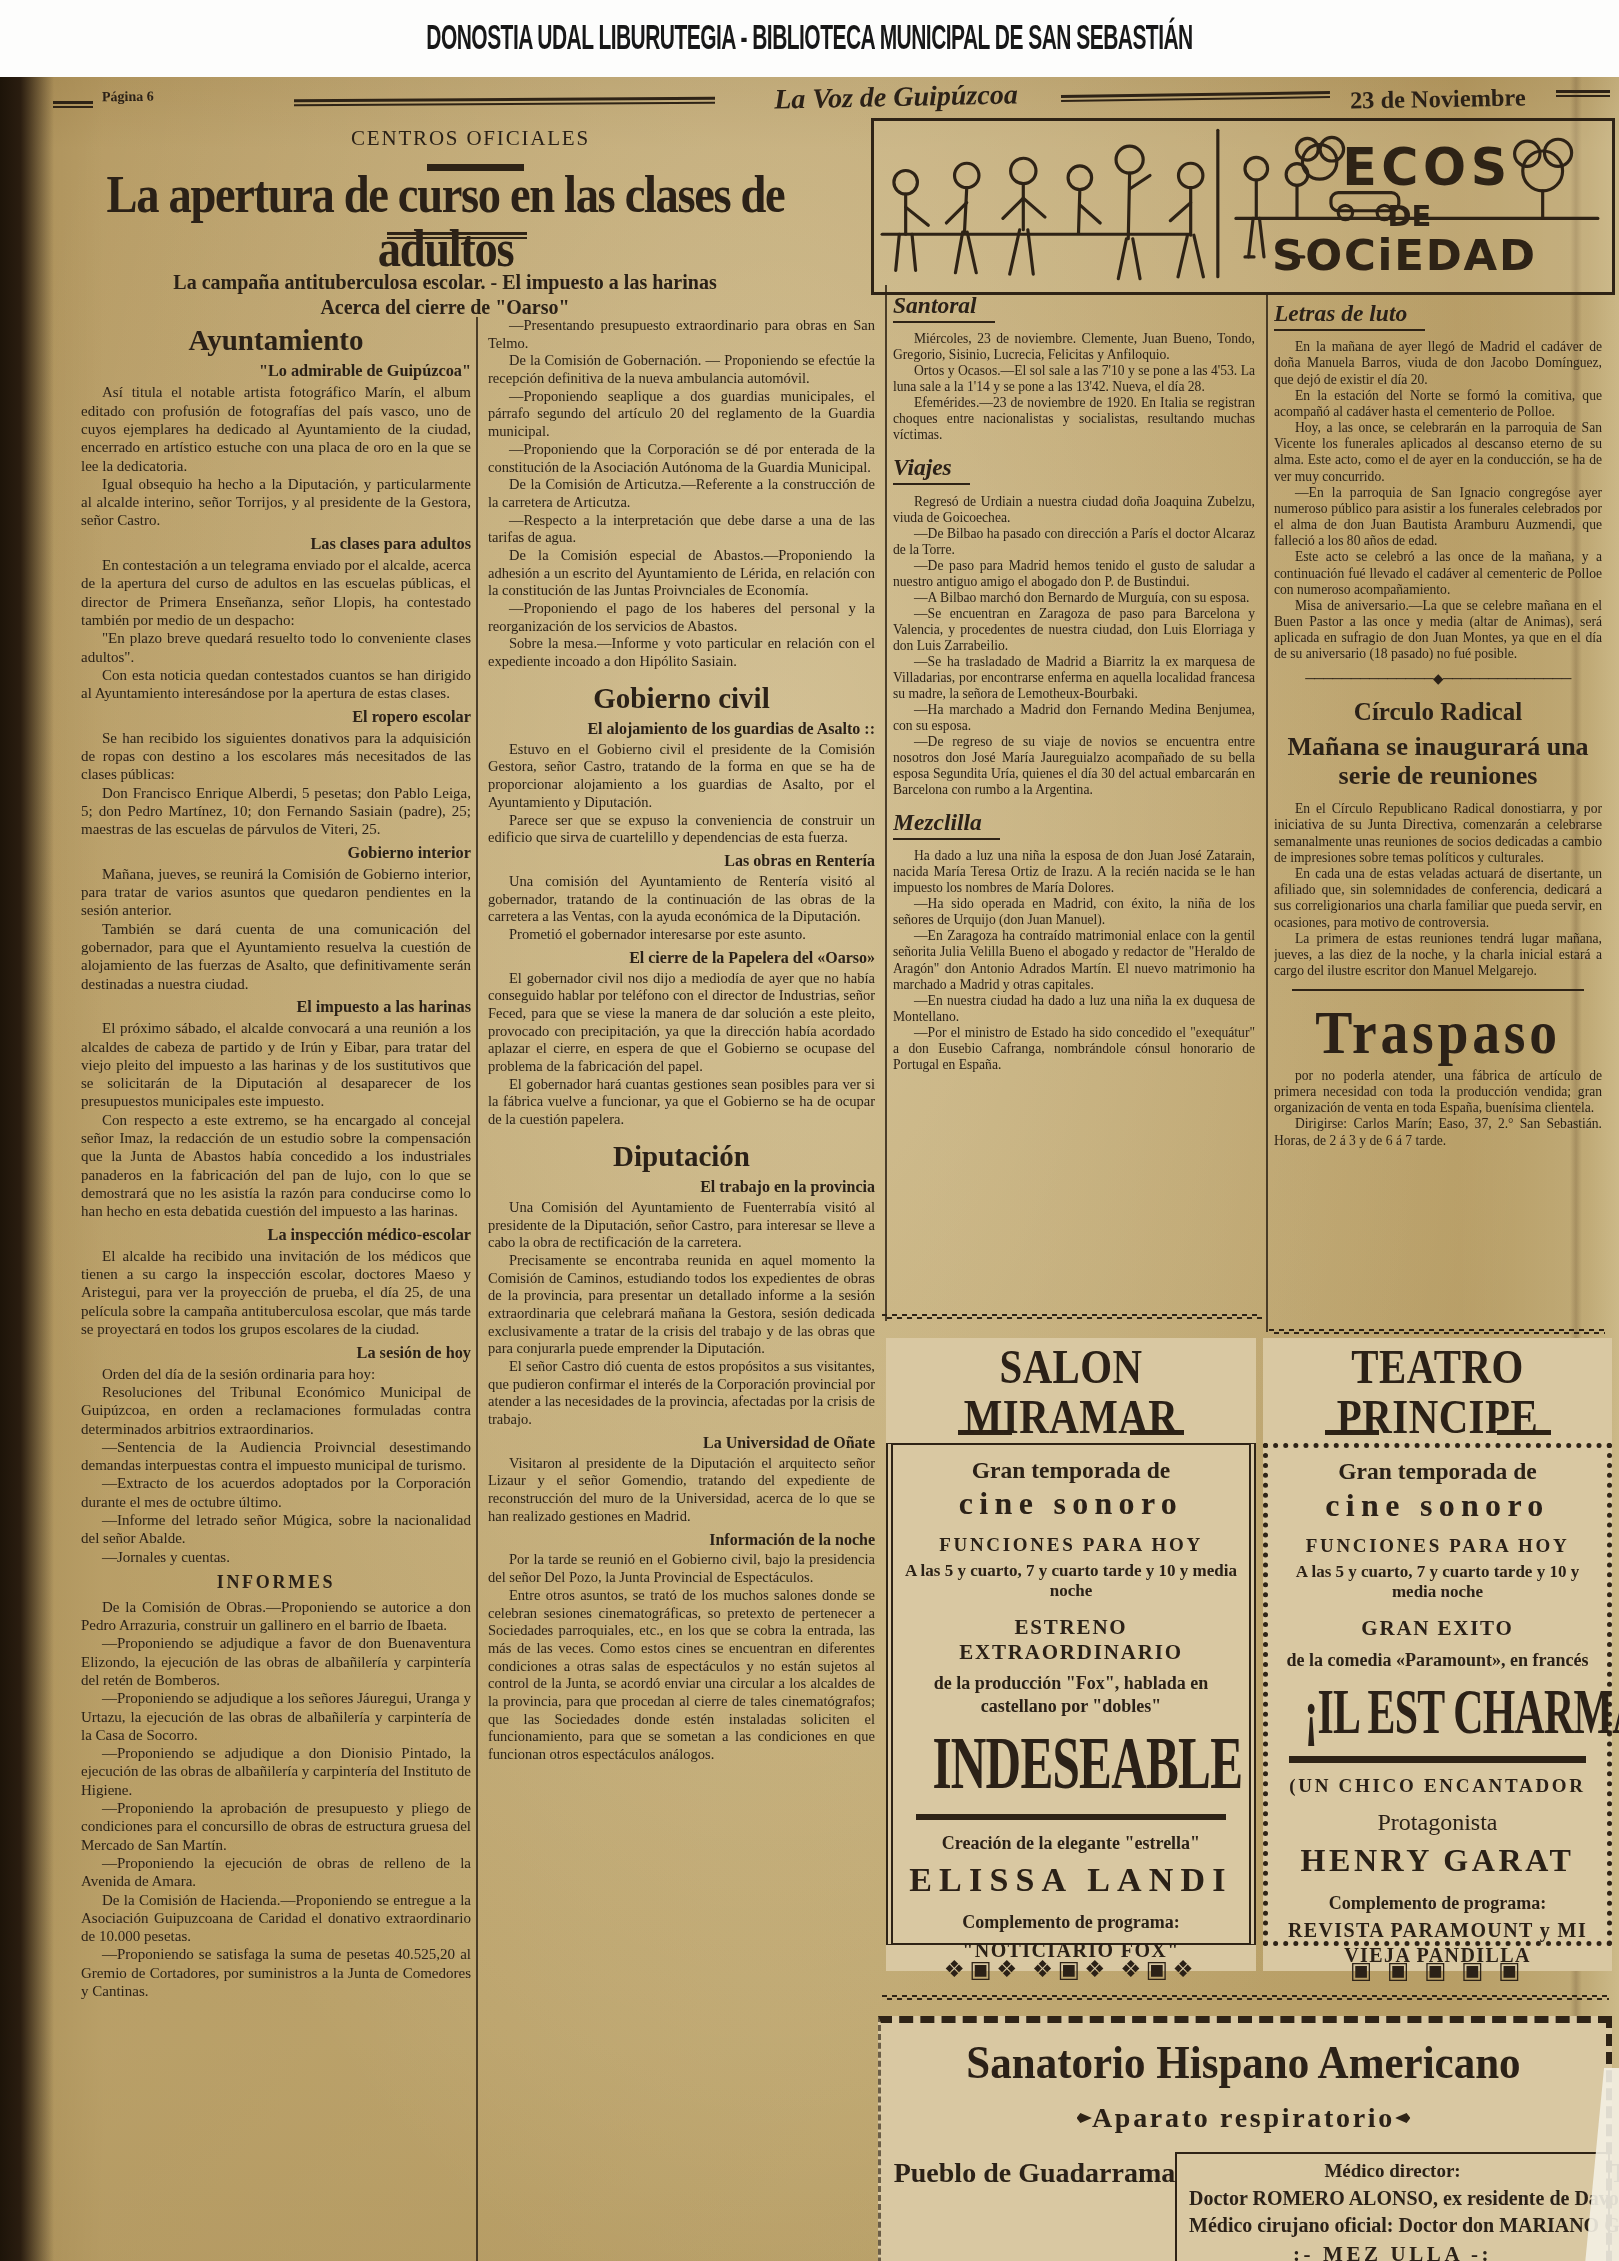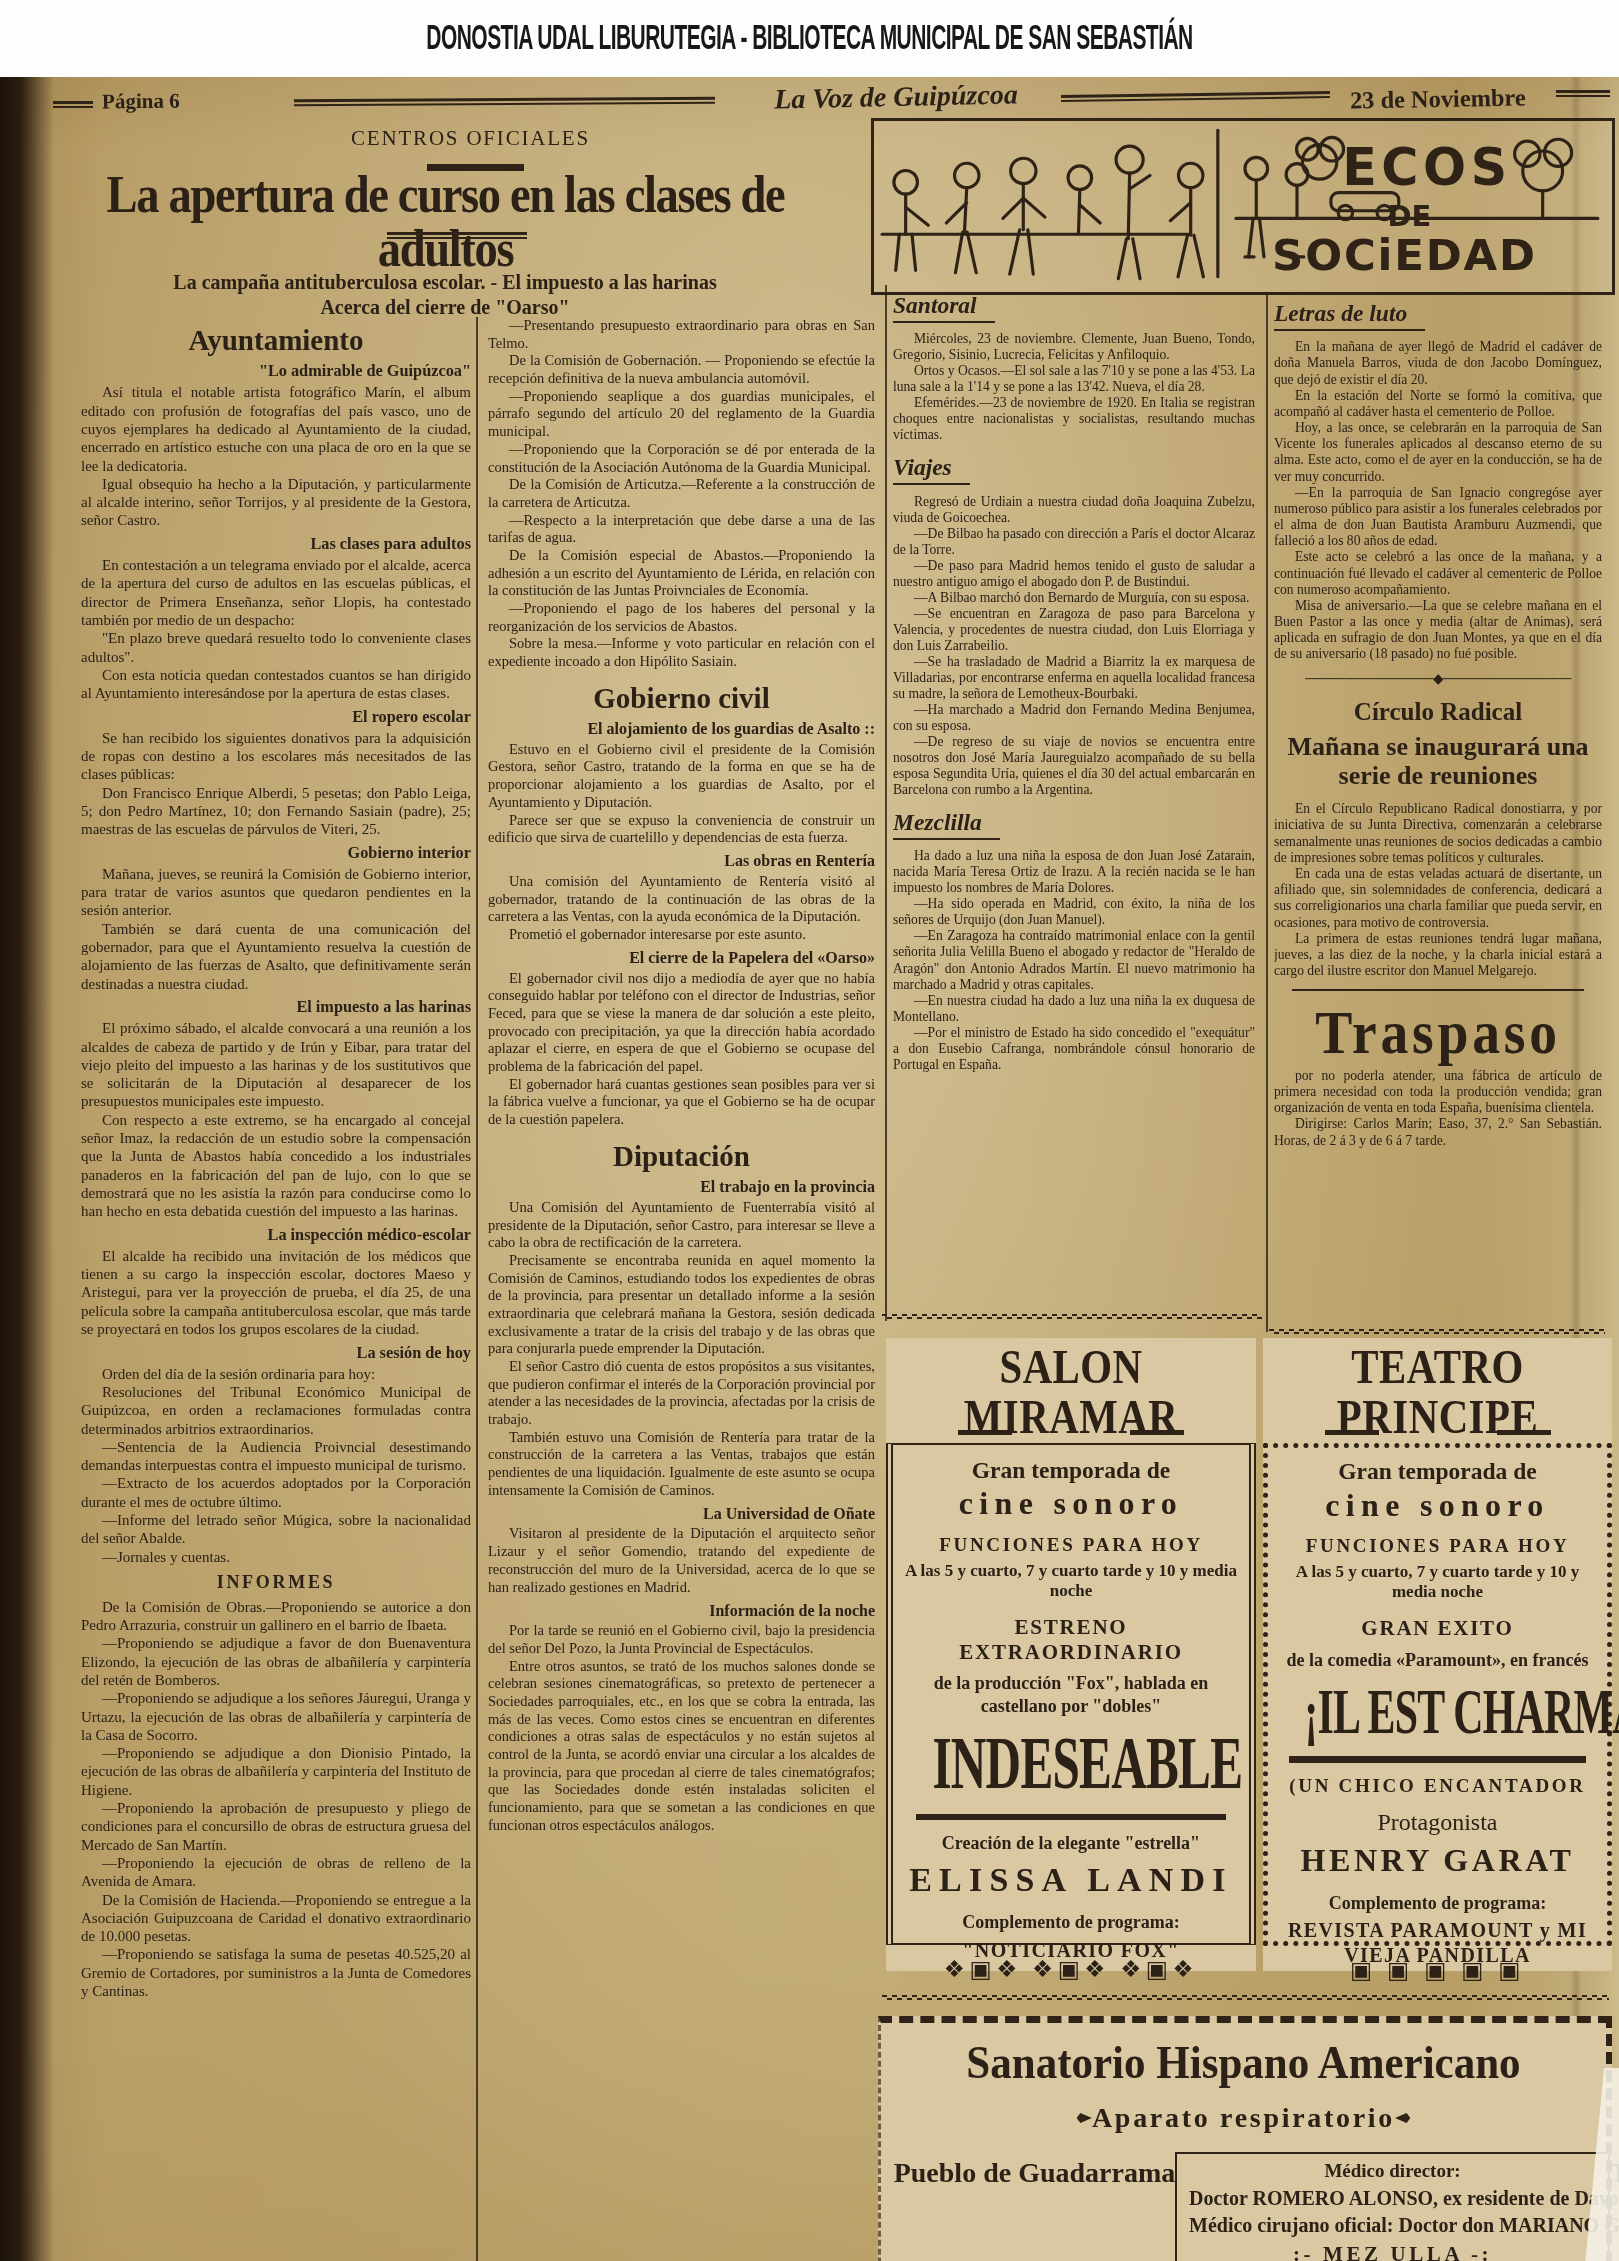--- a/index.html
+++ b/index.html
@@ -29,21 +29,21 @@
 
   .ink{color:#2b2117;}
   .drule{position:absolute;border-top:3.2px solid #2e2316;border-bottom:2.3px solid #2e2316;height:2.3px;background:transparent;}
   .wavy{position:absolute;height:5.4px;
      background:repeating-linear-gradient(90deg,#2e2316 0 5px,transparent 5px 10px),
                 repeating-linear-gradient(90deg,transparent 0 5px,#2e2316 5px 10px);
      background-size:100% 2.3px,100% 2.3px;background-position:0 0,0 3.2px;background-repeat:repeat-x;}
   .vrule{position:absolute;width:1.8px;background:rgba(46,35,22,.82);}
 
   
-  .mh-page{position:absolute;left:102px;top:89px;font-size:21px;font-weight:700;transform:rotate(-.6deg);}
+  .mh-page{position:absolute;left:102px;top:89px;font-size:14px;font-weight:700;transform:rotate(-.6deg);}
   .mh-title{position:absolute;left:724px;top:81px;width:344px;text-align:center;
       font-style:italic;font-weight:700;font-size:28px;transform:rotate(-1.2deg);}
   .mh-date{position:absolute;left:1350px;top:85px;font-size:24.4px;font-weight:700;transform:rotate(-1deg);}
 
   
   .kicker{position:absolute;left:344px;top:126px;width:253px;text-align:center;
       font-size:21px;letter-spacing:1.8px;font-weight:500;}
   .kickbar{position:absolute;left:427px;top:164px;width:97px;height:7.2px;background:#2e2316;}
   .headline{position:absolute;left:50px;top:168px;width:791px;text-align:center;
       font-size:48px;font-weight:700;letter-spacing:-1.4px;line-height:1.02;
@@ -278,21 +278,20 @@
       <div class="i-p">Una comisión del Ayuntamiento de Rentería visitó al gobernador, tratando de la continuación de las obras de la carretera a las Ventas, con la ayuda económica de la Diputación.</div>
       <div class="i-p">Prometió el gobernador interesarse por este asunto.</div>
       <div class="i-sub">El cierre de la Papelera del «Oarso»</div>
       <div class="i-p">El gobernador civil nos dijo a mediodía de ayer que no había conseguido hablar por teléfono con el director de Industrias, señor Feced, para que se viese la manera de dar solución a este pleito, provocado con precipitación, ya que la dirección había acordado aplazar el cierre, en espera de que el Gobierno se ocupase del problema de la fabricación del papel.</div>
       <div class="i-p">El gobernador hará cuantas gestiones sean posibles para ver si la fábrica vuelve a funcionar, ya que el Gobierno se ha de ocupar de la cuestión papelera.</div>
       <div class="i-h1">Diputación</div>
       <div class="i-sub">El trabajo en la provincia</div>
       <div class="i-p">Una Comisión del Ayuntamiento de Fuenterrabía visitó al presidente de la Diputación, señor Castro, para interesar se lleve a cabo la obra de rectificación de la carretera.</div>
       <div class="i-p">Precisamente se encontraba reunida en aquel momento la Comisión de Caminos, estudiando todos los expedientes de obras de la provincia, para presentar un detallado informe a la sesión extraordinaria que celebrará mañana la Gestora, sesión dedicada exclusivamente a tratar de la crisis del trabajo y de las obras que para conjurarla puede emprender la Diputación.</div>
       <div class="i-p">El señor Castro dió cuenta de estos propósitos a sus visitantes, que pudieron confirmar el interés de la Corporación provincial por atender a las necesidades de la provincia, afectadas por la crisis de trabajo.</div>
-      <div class="i-p">También estuvo una Comisión de Rentería para tratar de la construcción de la carretera a las Ventas, trabajos que están pendientes de una liquidación. Igualmente de este asunto se ocupa intensamente la Comisión de Caminos.</div>
       <div class="i-sub">La Universidad de Oñate</div>
       <div class="i-p">Visitaron al presidente de la Diputación el arquitecto señor Lizaur y el señor Gomendio, tratando del expediente de reconstrucción del muro de la Universidad, acerca de lo que se han realizado gestiones en Madrid.</div>
       <div class="i-sub">Información de la noche</div>
       <div class="i-p">Por la tarde se reunió en el Gobierno civil, bajo la presidencia del señor Del Pozo, la Junta Provincial de Espectáculos.</div>
       <div class="i-p">Entre otros asuntos, se trató de los muchos salones donde se celebran sesiones cinematográficas, so pretexto de pertenecer a Sociedades parroquiales, etc., en los que se cobra la entrada, las más de las veces. Como estos cines se encuentran en diferentes condiciones a otras salas de espectáculos y no están sujetos al control de la Junta, se acordó enviar una circular a los alcaldes de la provincia, para que procedan al cierre de tales cinematógrafos; que las Sociedades donde estén instaladas soliciten el funcionamiento, para que se sometan a las condiciones en que funcionan otros espectáculos análogos.</div>
     </div>
   <div id="col3" class="col ink">
       <div class="i-hu">Santoral</div>
       <div class="i-p">Miércoles, 23 de noviembre. Clemente, Juan Bueno, Tondo, Gregorio, Sisinio, Lucrecia, Felicitas y Anfiloquio.</div>
       <div class="i-p">Ortos y Ocasos.—El sol sale a las 7'10 y se pone a las 4'53. La luna sale a la 1'14 y se pone a las 13'42. Nueva, el día 28.</div>

